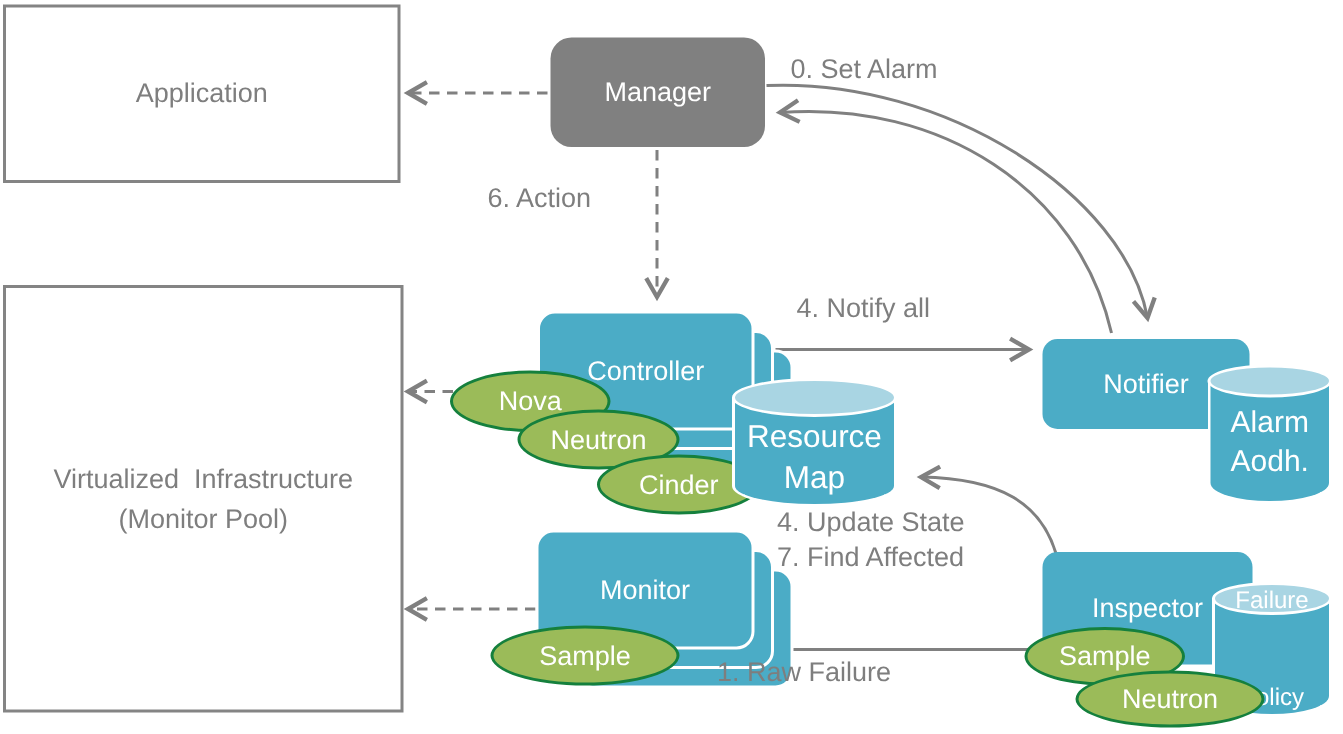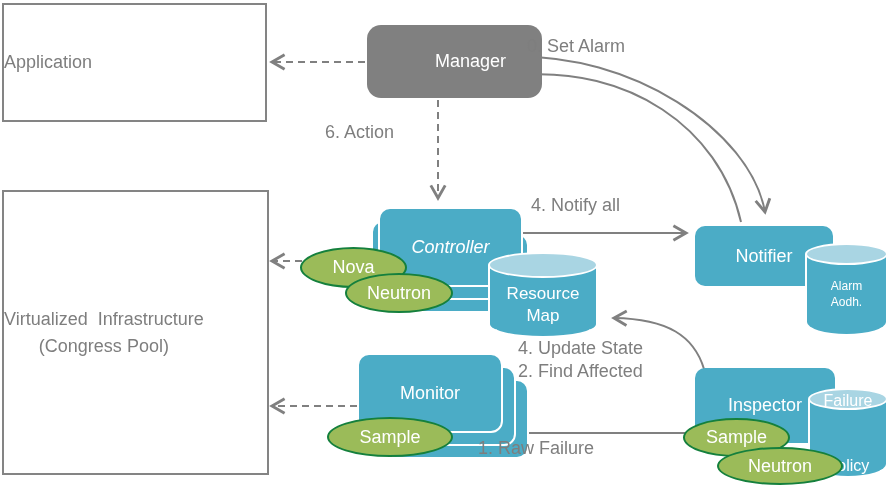--- a/index.html
+++ b/index.html
@@ -4,21 +4,21 @@
 <style>
   html,body { margin:0; padding:0; background:#ffffff; }
   #stage {
     position:relative; width:895px; height:489px; overflow:hidden;
     font-family:"Liberation Sans", sans-serif; background:#ffffff;
   }
   #connectors { position:absolute; left:0; top:0; z-index:1; }
 
   .outline-box {
     position:absolute; background:#ffffff; border:2px solid #848484;
-    display:flex; align-items:center; justify-content:flex-start;
+    display:flex; align-items:center; justify-content:center;
     color:#7e7e7e; font-size:18px; z-index:3; text-align:center;
   }
   .outline-box .lines { display:flex; flex-direction:column; gap:6px; }
 
   .node {
     position:absolute; background:#4BACC6; border-radius:12px;
     display:flex; align-items:center; justify-content:center;
     color:#ffffff; font-size:18px; z-index:3;
   }
   .stack-layer {
@@ -83,91 +83,94 @@
     <path d="M 741 222 C 719 126 627 67 520 75" stroke="#808080" stroke-width="2" fill="none" marker-end="url(#arrow)"></path>
   </svg>
 
   <div class="outline-box" style="left:2px; top:3px; width:261px; height:115px;">
     <span>Application</span>
   </div>
 
   <div class="outline-box" style="left:2px; top:190px; width:263px; height:281px;">
     <span class="lines">
       <span style="white-space:pre;">Virtualized  Infrastructure</span>
-      <span>(Congress Pool)</span>
+      <span>(Monitor Pool)</span>
     </span>
   </div>
 
-  <div class="manager-node" style="left:367px; top:25px; width:143px; height:73px;padding-left:32px;">
+  <div class="manager-node" style="left:367px; top:25px; width:143px; height:73px;">
     <span>Manager</span>
   </div>
 
   <div class="stack-layer" style="left:384px; top:233px; width:141px; height:76px;"></div>
   <div class="stack-layer" style="left:371px; top:220px; width:141px; height:76px;"></div>
-  <div class="node bordered" style="left:378px; top:207px; width:141px; height:76px;font-style:italic;">
+  <div class="node bordered" style="left:358px; top:207px; width:141px; height:76px;">
     <span>Controller</span>
   </div>
 
   <div class="stack-layer" style="left:383px; top:379px; width:142px; height:76px;"></div>
   <div class="stack-layer" style="left:370px; top:366px; width:142px; height:76px;"></div>
   <div class="node" style="left:695px; top:226px; width:138px; height:60px; border-radius:10px;">
     <span>Notifier</span>
   </div>
 
   <div class="node bordered" style="left:357px; top:353px; width:142px; height:76px;">
     <span>Monitor</span>
   </div>
 
   <div class="node" style="left:695px; top:368px; width:140px; height:75px; border-radius:10px;">
     <span>Inspector</span>
   </div>
 
   <div class="cyl" style="left:488px; top:252px; width:110px; height:86px;">
     <div class="cyl-body" style="top:13px;"></div>
     <div class="cyl-top" style="height:26px;"></div>
-    <div class="cyl-text" style="top:24px; bottom:4px; font-size:17px;">
+    <div class="cyl-text" style="top:24px; bottom:4px; font-size:21px;">
       <span>Resource</span>
       <span>Map</span>
     </div>
   </div>
 
   <div class="cyl low" style="left:805px; top:243px; width:83px; height:93px;">
     <div class="cyl-body" style="top:11px;"></div>
     <div class="cyl-top" style="height:22px;"></div>
-    <div class="cyl-text" style="top:18px; bottom:8px; font-size:12px;text-align:right;">
+    <div class="cyl-text" style="top:18px; bottom:8px; font-size:20px;text-align:right;">
       <span>Alarm</span>
       <span>Aodh.</span>
     </div>
   </div>
 
   <div class="cyl low" style="left:808px; top:388px; width:80px; height:90px;">
     <div class="cyl-body" style="top:11px;"></div>
     <div class="cyl-top" style="height:22px;"></div>
     <div class="cyl-text" style="top:16px; bottom:14px; font-size:16px;gap:44px;">
       <span>Failure</span>
       <span>Policy</span>
     </div>
   </div>
 
   <div class="pill" style="left:300px; top:247px; width:107px; height:41px;">
     <span>Nova</span>
   </div>
   <div class="pill" style="left:345px; top:273px; width:108px; height:40px;">
     <span>Neutron</span>
   </div>
+  <div class="pill" style="left:398px; top:303px; width:109px; height:40px;">
+    <span>Cinder</span>
+  </div>
   <div class="pill" style="left:327px; top:417px; width:126px; height:40px;">
     <span>Sample</span>
   </div>
   <div class="pill front" style="left:683px; top:418px; width:107px; height:39px;">
     <span>Sample</span>
   </div>
   <div class="pill front" style="left:717px; top:447px; width:126px; height:38px;">
     <span>Neutron</span>
   </div>
 
   <div class="flow-label" style="left:527px; top:36px;">0. Set Alarm</div>
   <div class="flow-label" style="left:325px; top:122px;">6. Action</div>
   <div class="flow-label" style="left:531px; top:195px;">4. Notify all</div>
   <div class="flow-label" style="left:518px; top:338px;">4. Update State</div>
-  <div class="flow-label" style="left:518px; top:361px;">2. Find Affected</div>
+  <div class="flow-label" style="left:518px; top:361px;">7. Find Affected</div>
   <div class="flow-label" style="left:478px; top:438px;">1. Raw Failure</div>
 
 </div>
 
 </body></html>

